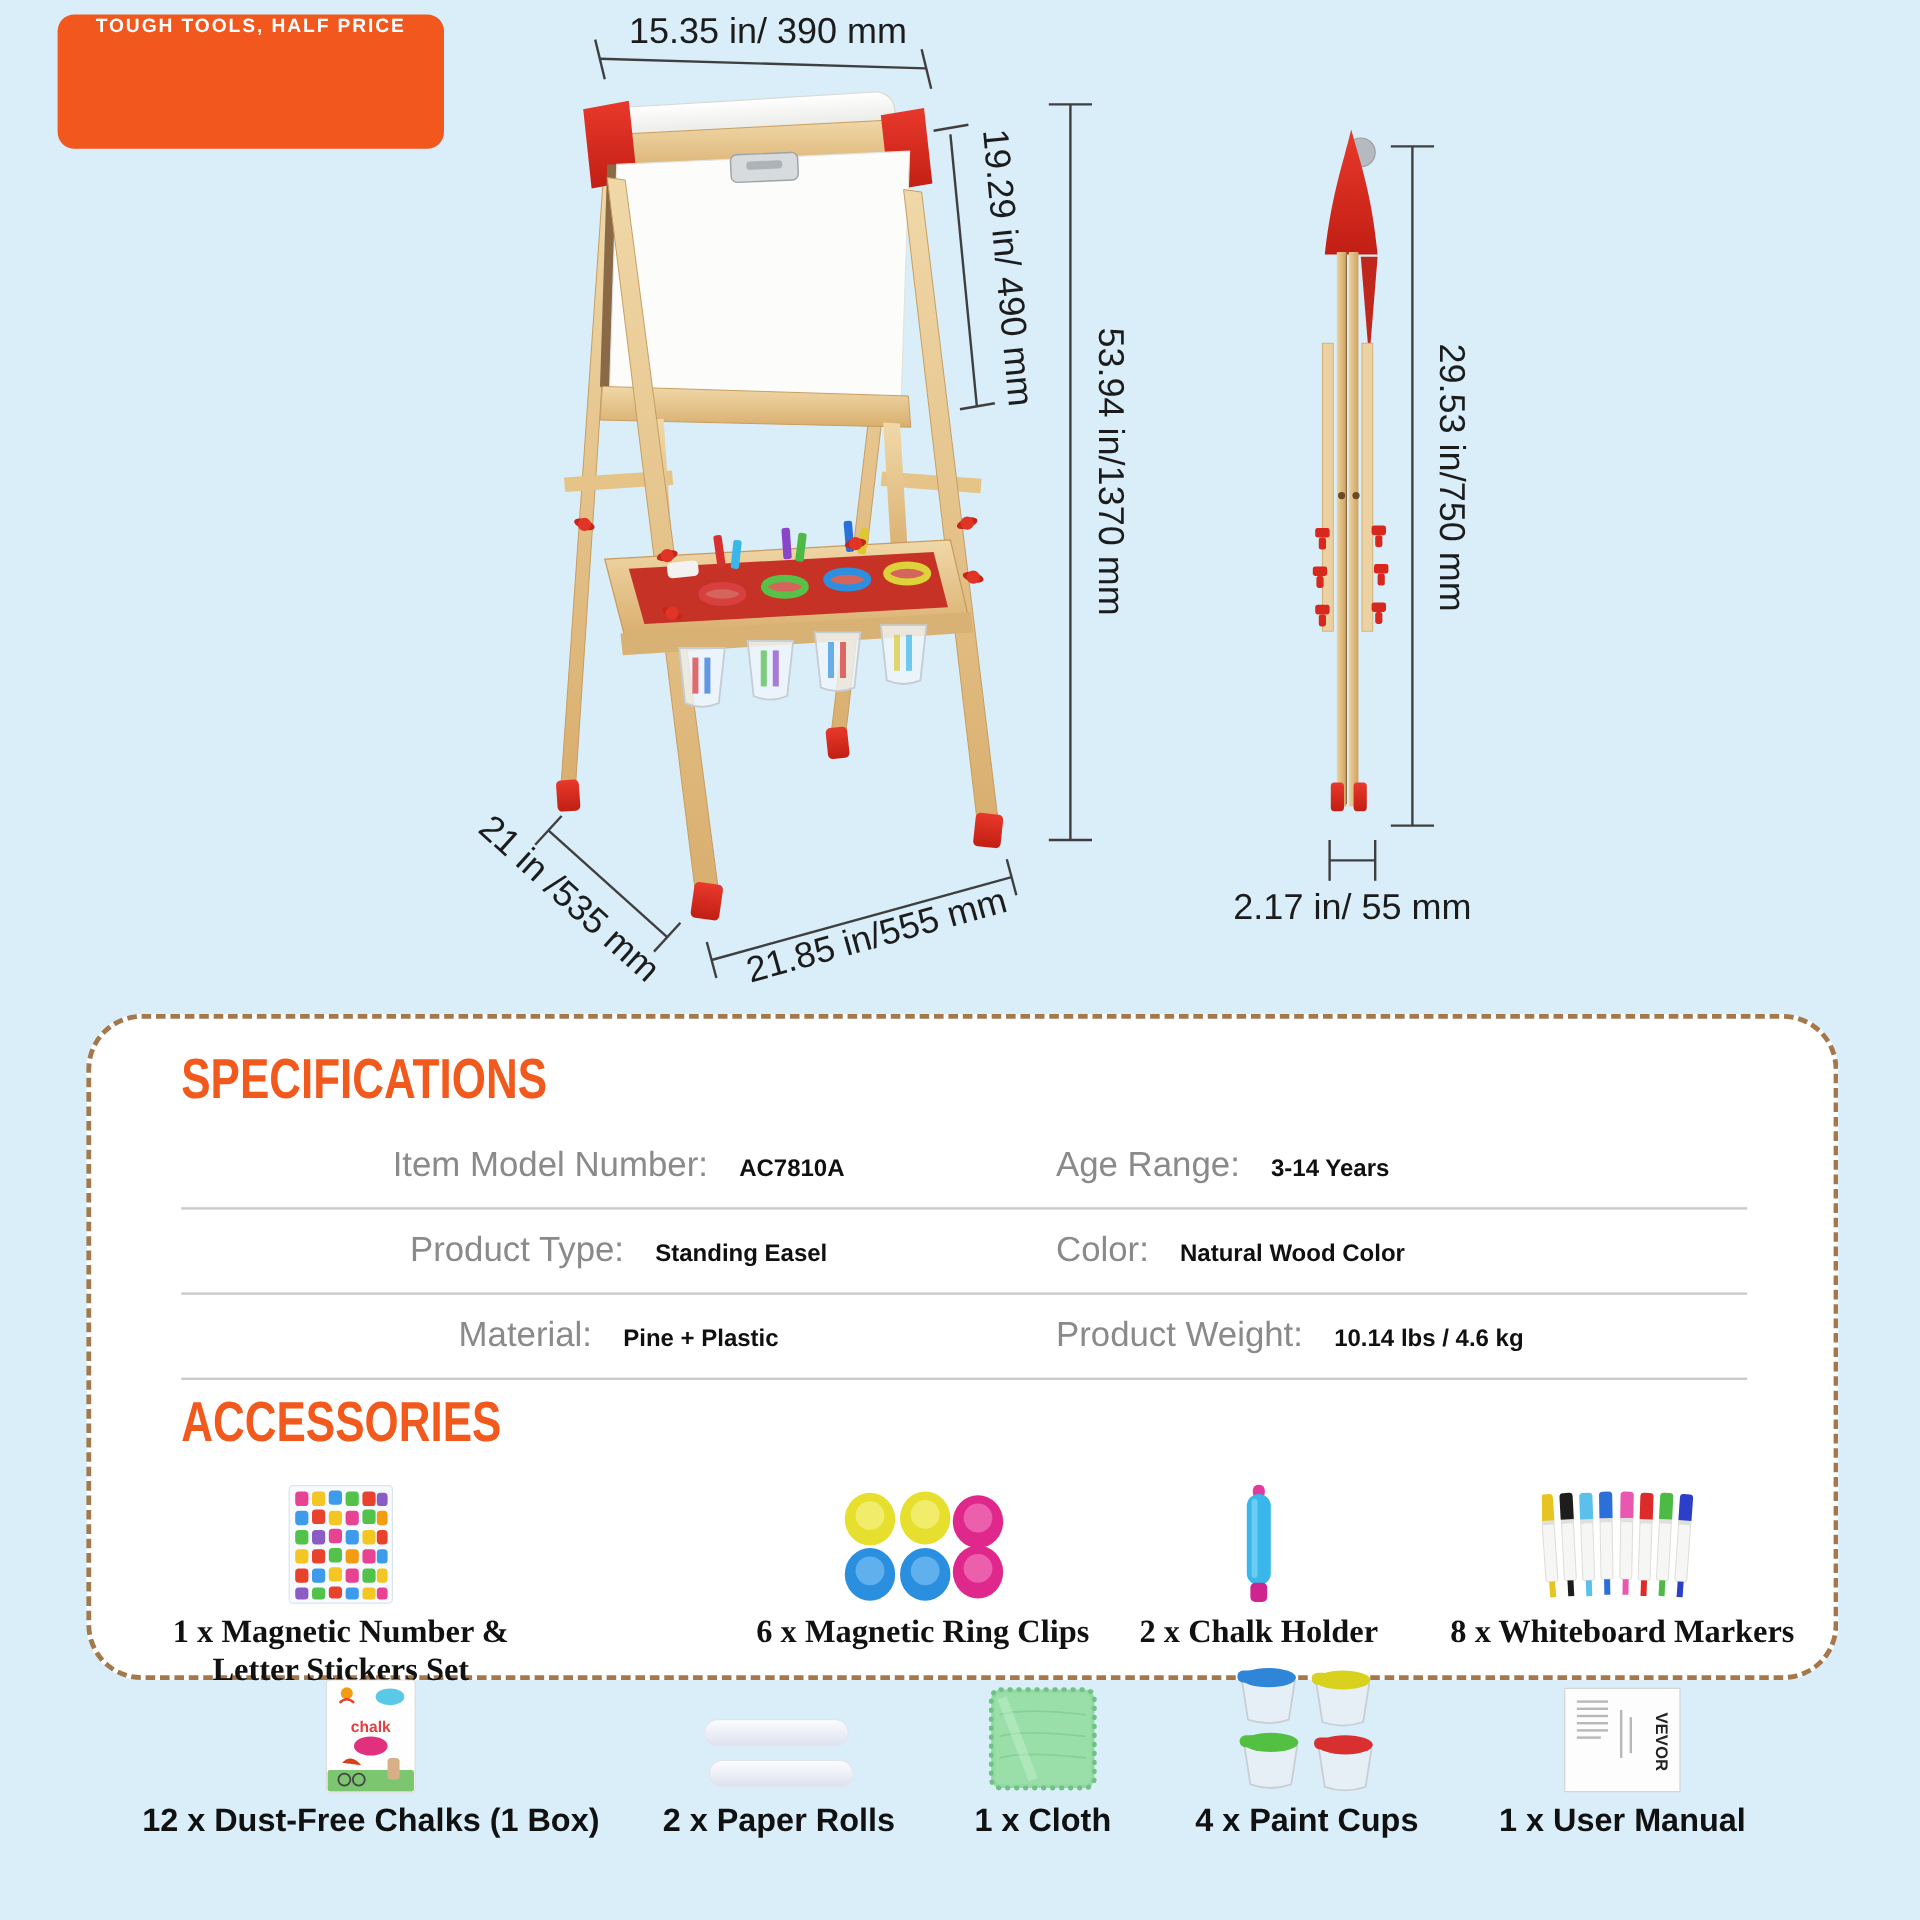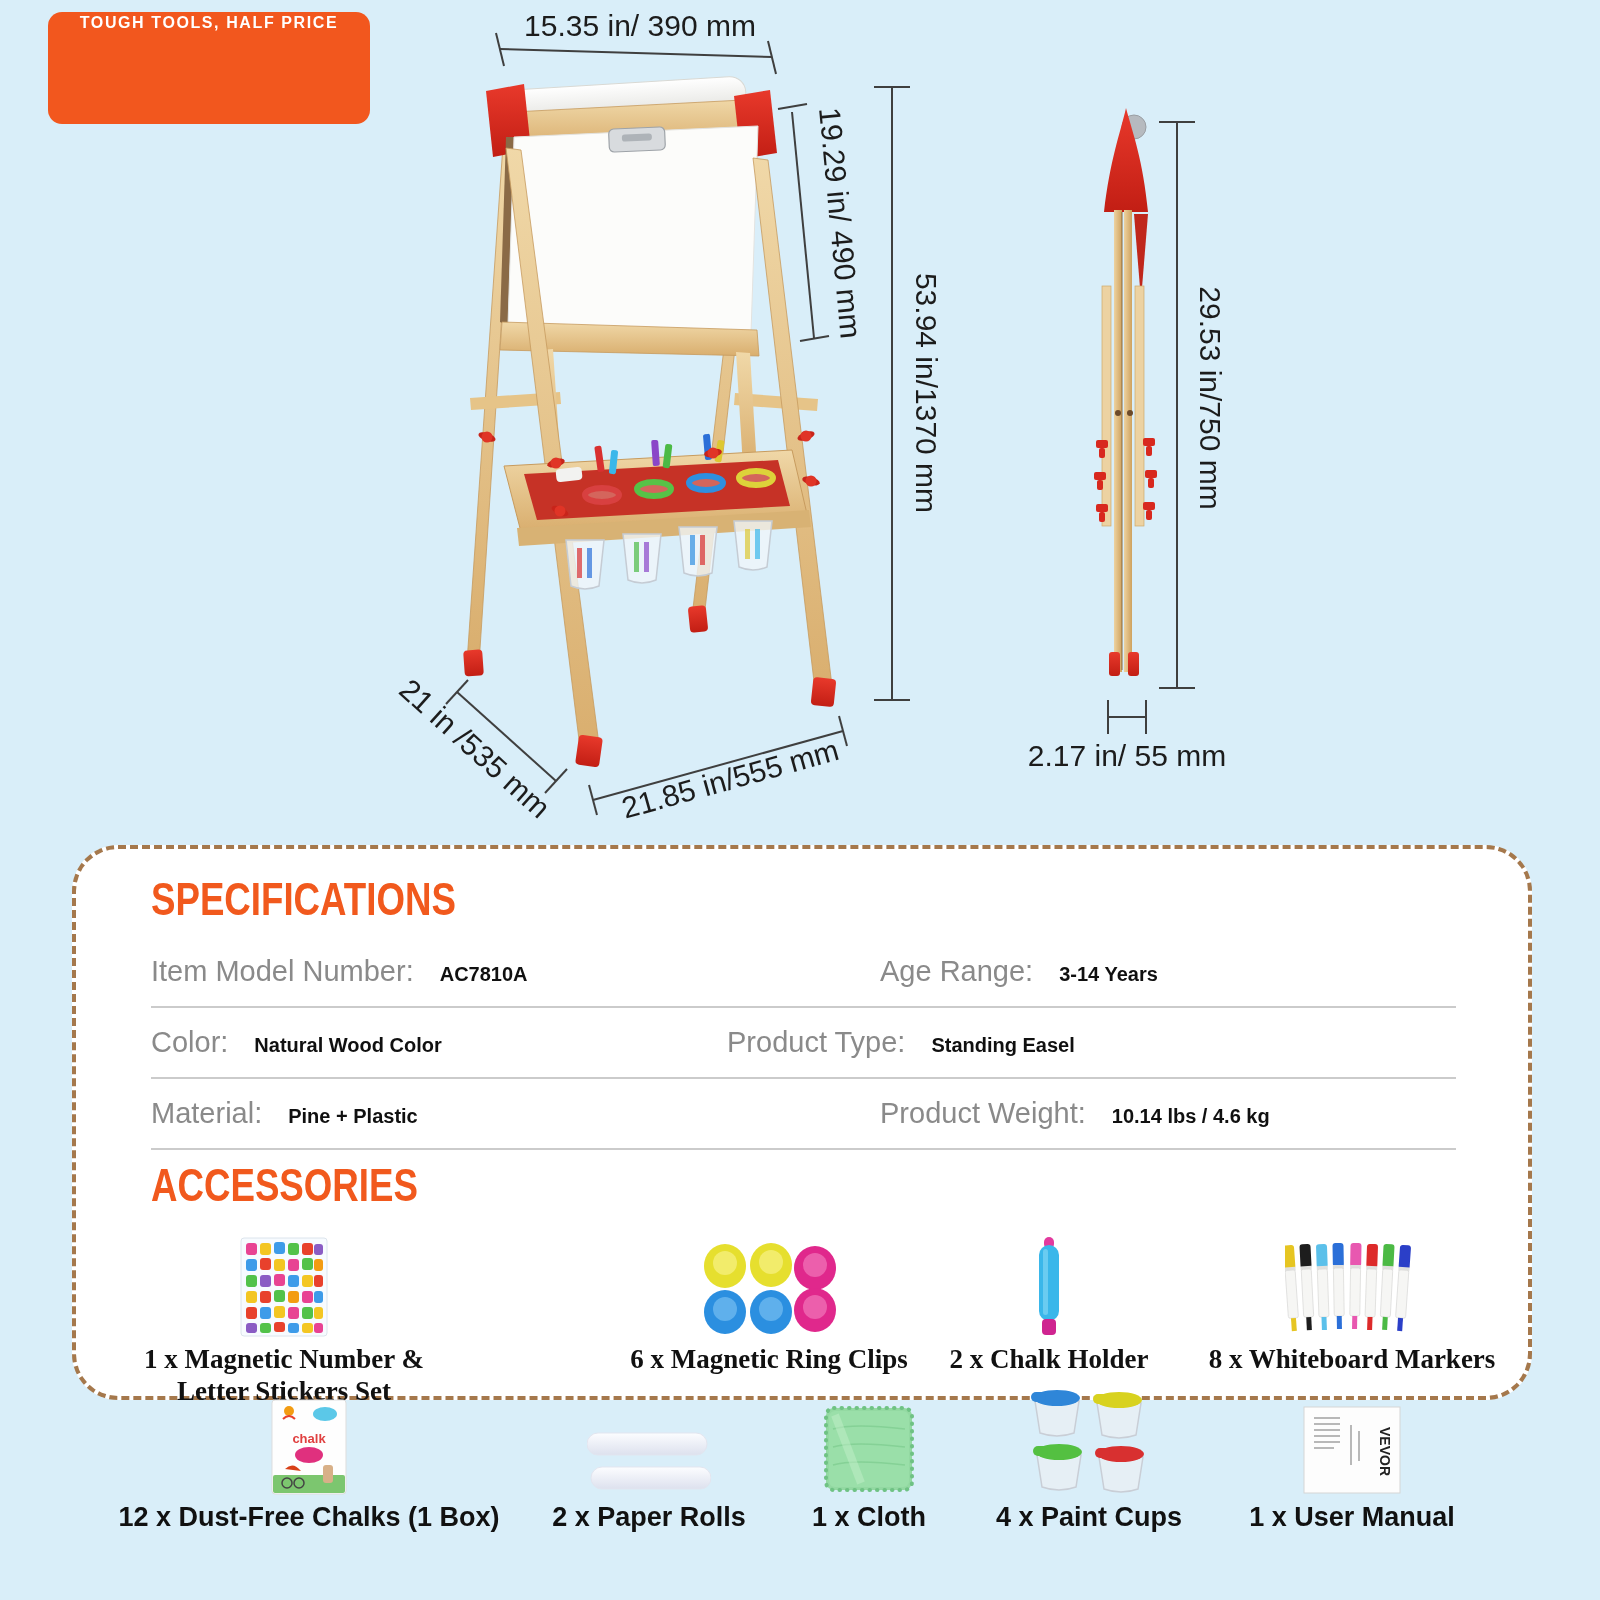--- a/index.html
+++ b/index.html
@@ -24,21 +24,21 @@
          box-sizing:border-box;background:#fff;border:4px dashed #A5784C;
          border-radius:46px;}
   .sec-title{position:absolute;left:75px;margin:0;color:#F1591D;
              font-size:47px;font-weight:bold;letter-spacing:0px;
              transform:scaleX(0.78);transform-origin:left center;white-space:nowrap;}
   #spec-title{top:22px;}
   #acc-title{top:308px;}
   .spec-table{position:absolute;left:75px;right:72px;top:88px;}
   .spec-row{display:flex;height:69px;align-items:center;border-bottom:2px solid #cbcbcb;}
   .spec-cell{display:flex;align-items:baseline;}
-  .spec-cell.c1{flex:0 0 729px;}
+  .spec-cell.c1{flex:0 0 729px;justify-content:center;}
   .spec-cell.c2{flex:1;}
   .spec-label{color:#8a8a8a;font-size:29px;}
   .spec-value{color:#101010;font-size:20px;font-weight:bold;margin-left:26px;}
 
   
   .acc-cell{position:absolute;display:flex;flex-direction:column;align-items:center;}
   .acc-cell.r1{top:387px;font-family:Liberation Serif, serif;}
   .acc-cell.r2{top:546px;}
   .acc-img{height:101px;display:flex;align-items:flex-end;justify-content:center;}
   .acc-cell.r2 .acc-img{height:100px;}
@@ -270,27 +270,27 @@
         <div class="spec-cell c1">
             <span class="spec-label">Item Model Number:</span>
             <span class="spec-value">AC7810A</span>
           </div>
         <div class="spec-cell c2">
             <span class="spec-label">Age Range:</span>
             <span class="spec-value">3-14 Years</span>
           </div>
       </div>
       <div class="spec-row">
+        <div class="spec-cell c1">
+            <span class="spec-label">Product Type:</span>
+            <span class="spec-value">Standing Easel</span>
+          </div>
         <div class="spec-cell c2">
             <span class="spec-label">Color:</span>
             <span class="spec-value">Natural Wood Color</span>
-          </div>
-        <div class="spec-cell c1">
-            <span class="spec-label">Product Type:</span>
-            <span class="spec-value">Standing Easel</span>
           </div>
       </div>
       <div class="spec-row">
         <div class="spec-cell c1">
             <span class="spec-label">Material:</span>
             <span class="spec-value">Pine + Plastic</span>
           </div>
         <div class="spec-cell c2">
             <span class="spec-label">Product Weight:</span>
             <span class="spec-value">10.14 lbs / 4.6 kg</span>

